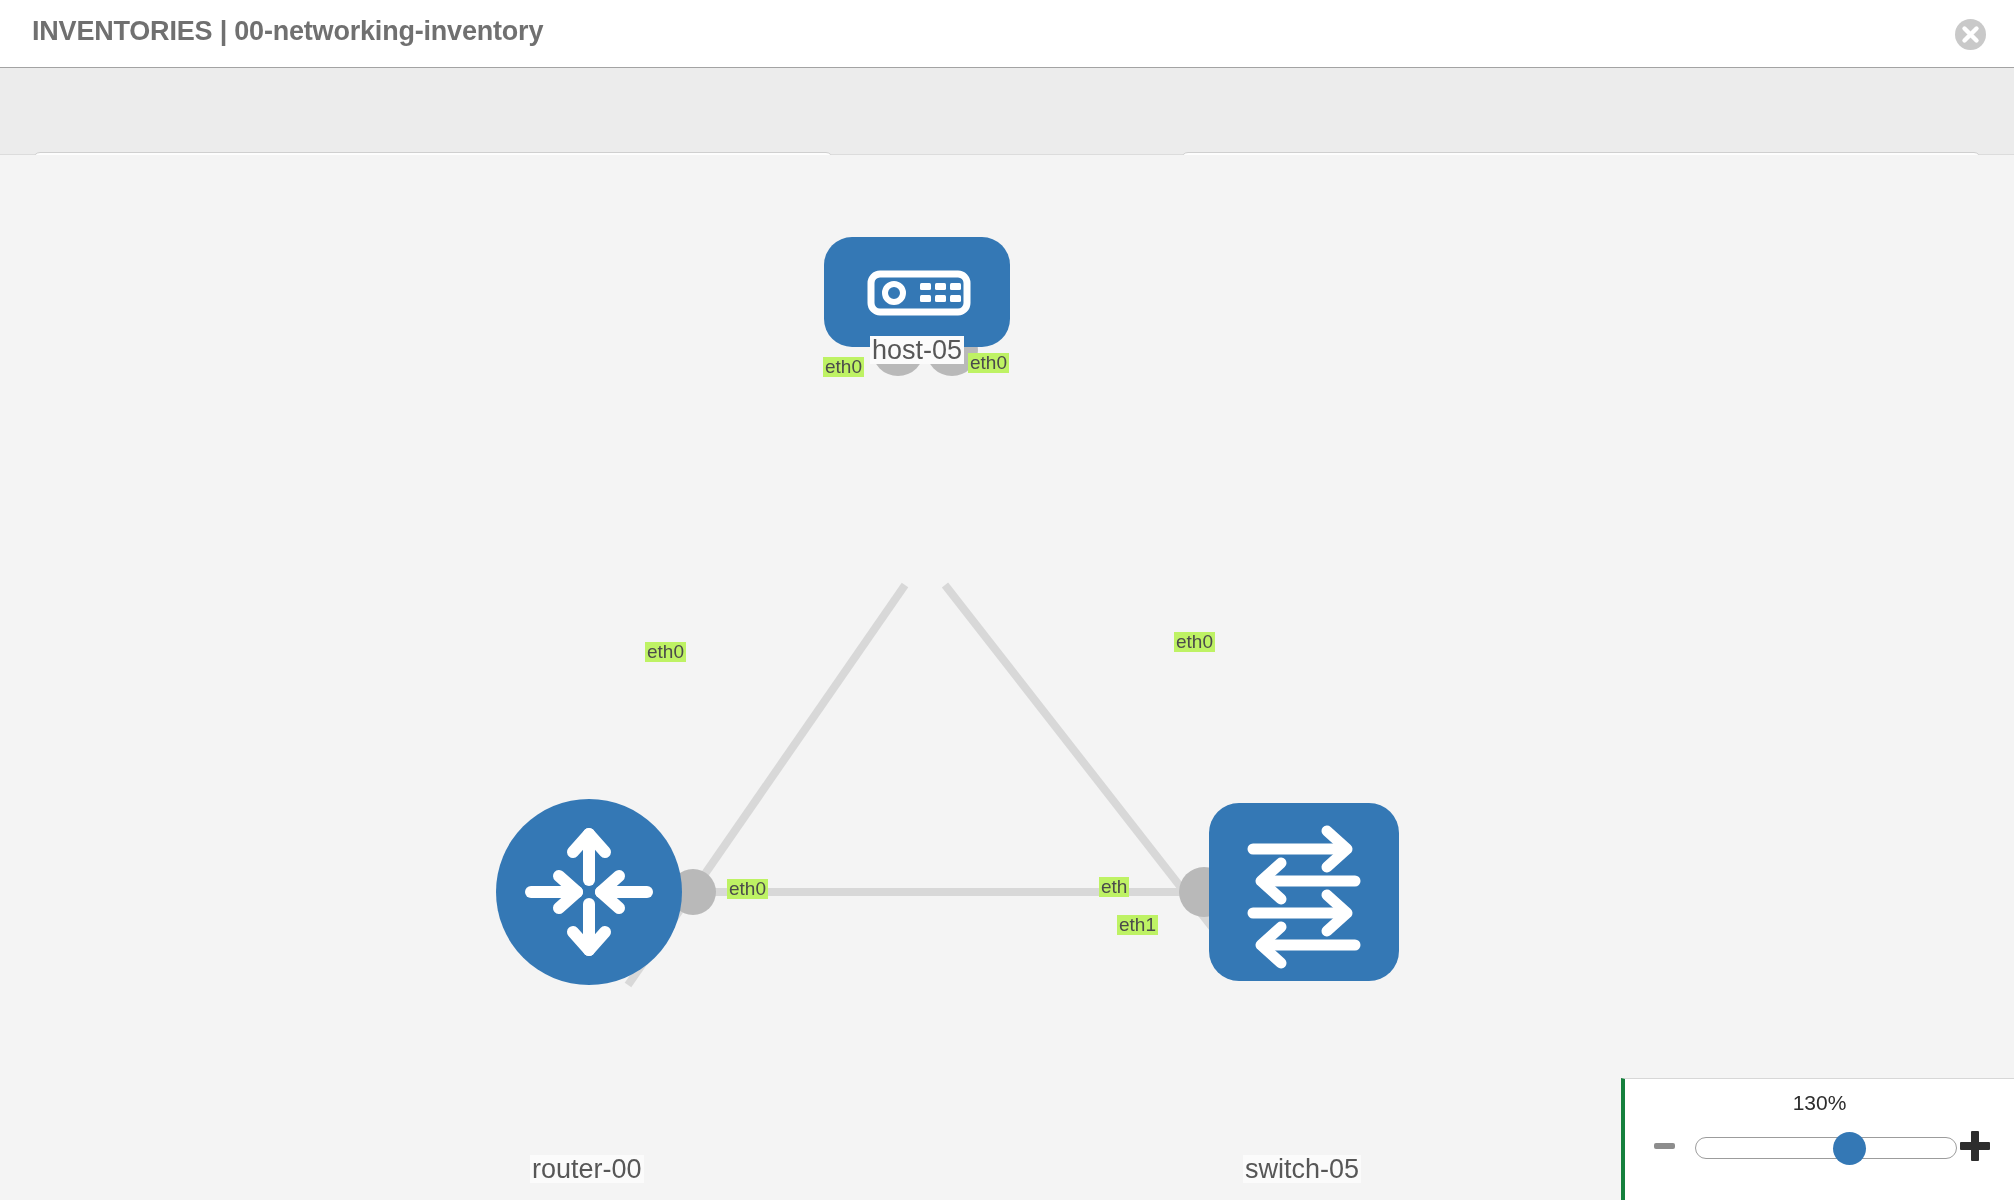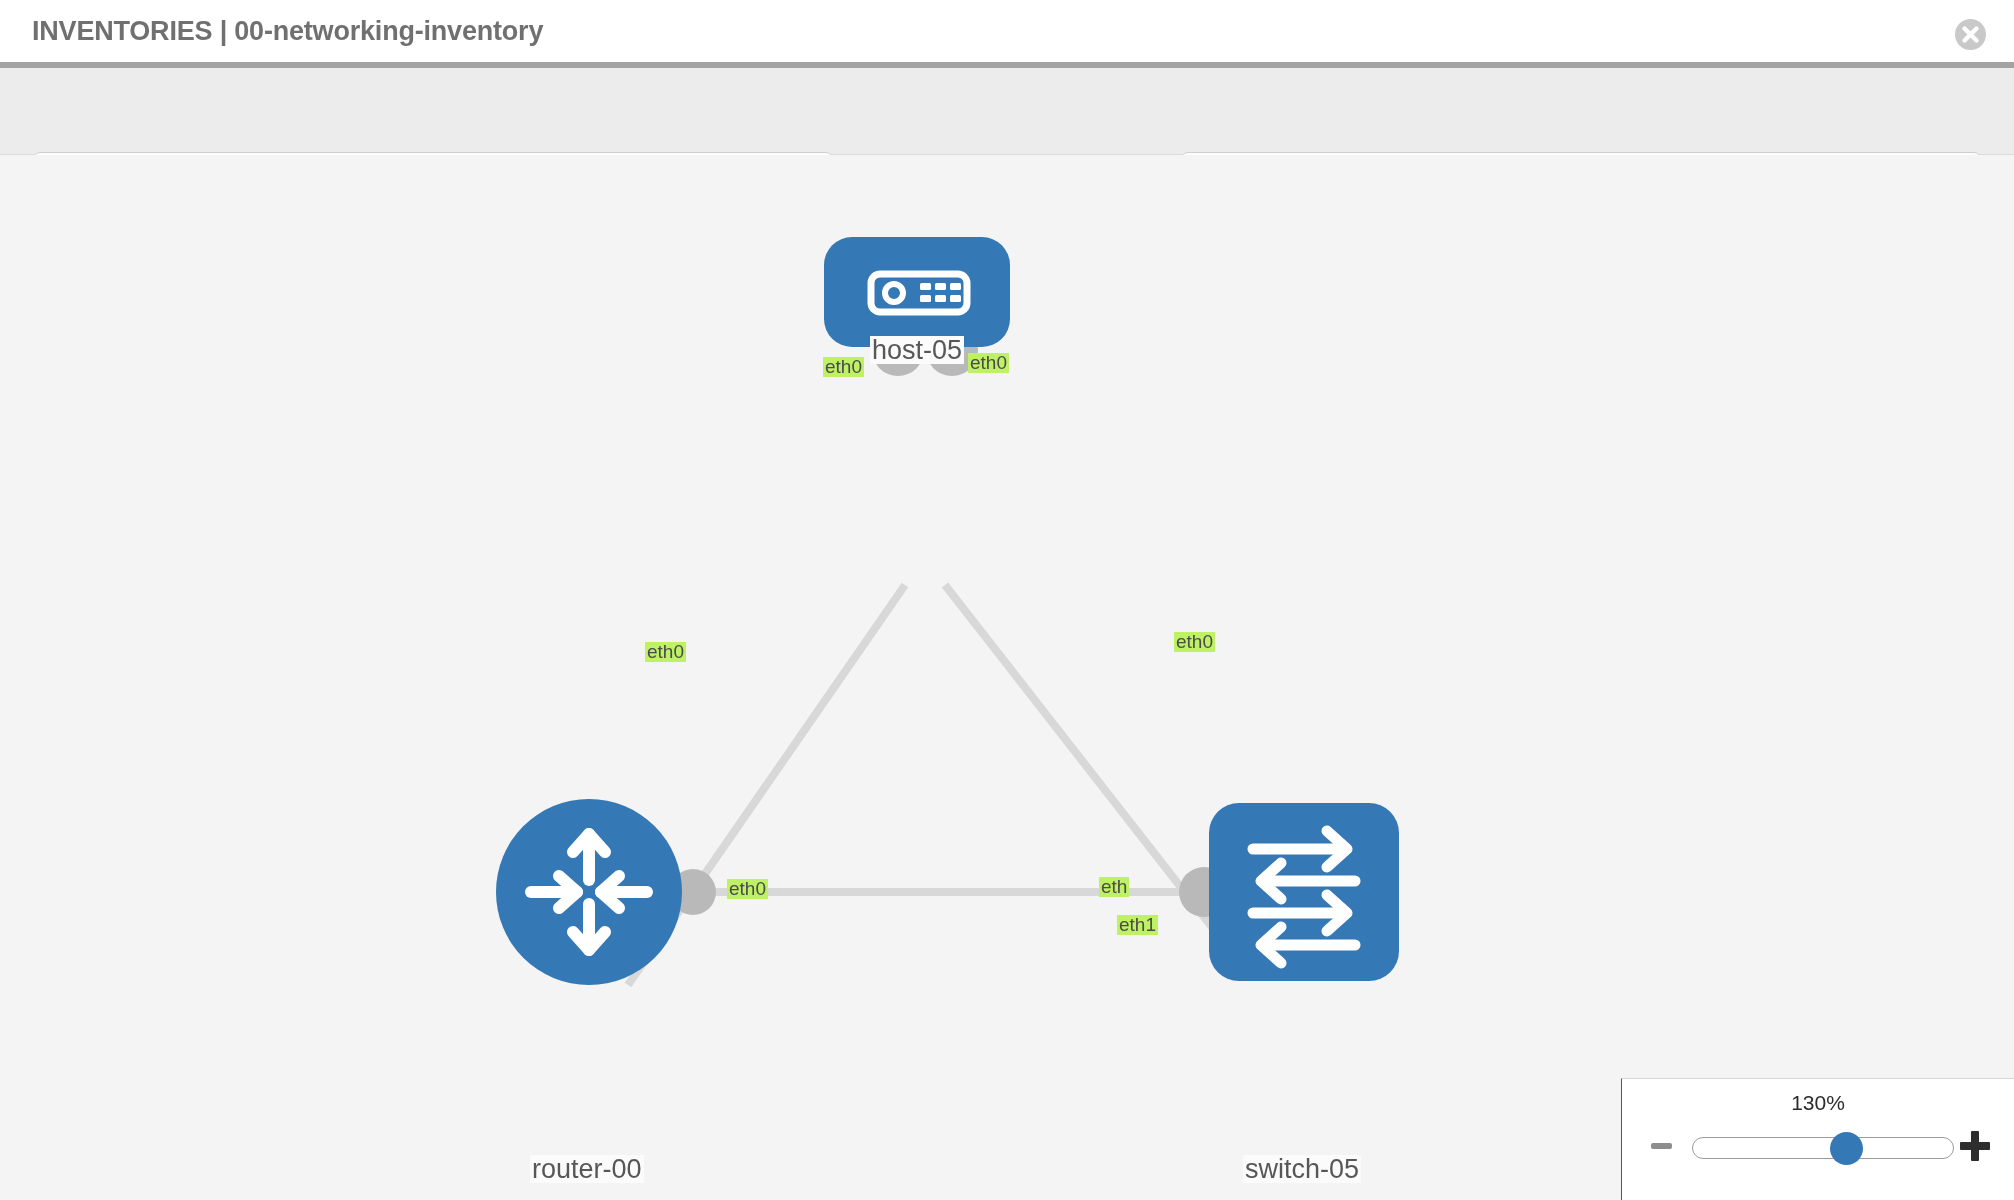--- a/index.html
+++ b/index.html
@@ -15,21 +15,21 @@
     -webkit-font-smoothing: antialiased;
   }
 
   
   .header {
     position: absolute;
     left: 0; top: 0;
     width: 2014px;
     height: 68px;
     background: #ffffff;
-    border-bottom: 6px solid #a3a3a3;
+    border-bottom: 1px solid #a3a3a3;
     box-sizing: border-box;
   }
   .page-title {
     position: absolute;
     left: 32px;
     top: 16px;
     font-size: 27px;
     font-weight: bold;
     color: #707070;
     letter-spacing: -0.2px;
@@ -134,21 +134,21 @@
 
   
   .zoom-panel {
     position: absolute;
     left: 1621px;
     top: 1078px;
     width: 393px;
     height: 122px;
     background: #ffffff;
     border-top: 1px solid #d7d7d7;
-    border-left: 1px solid #15803d;
+    border-left: 4px solid #15803d;
     box-sizing: border-box;
     text-decoration: underline;
   }
   .zoom-value {
     position: absolute;
     top: 12px;
     width: 100%;
     text-align: center;
     font-size: 21px;
     color: #2d2d2d;

